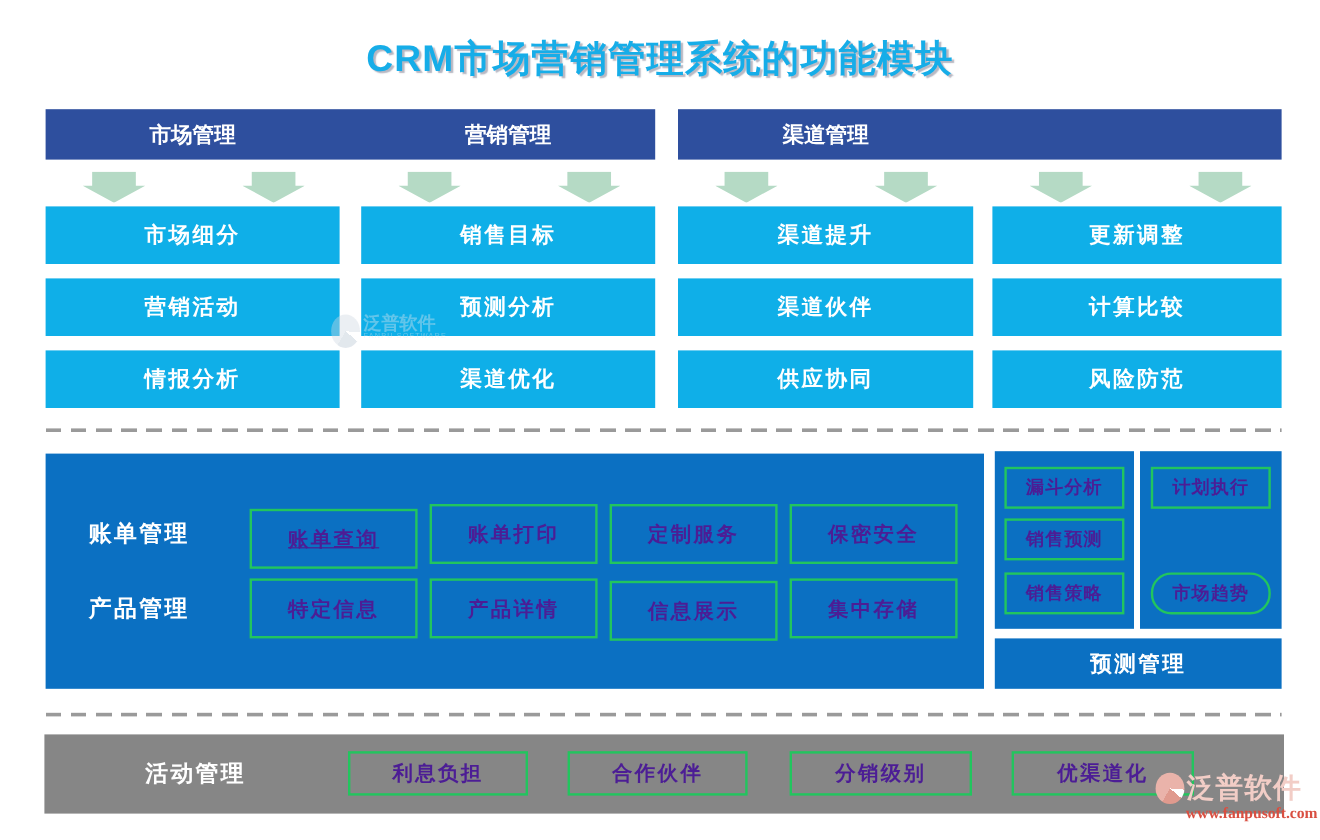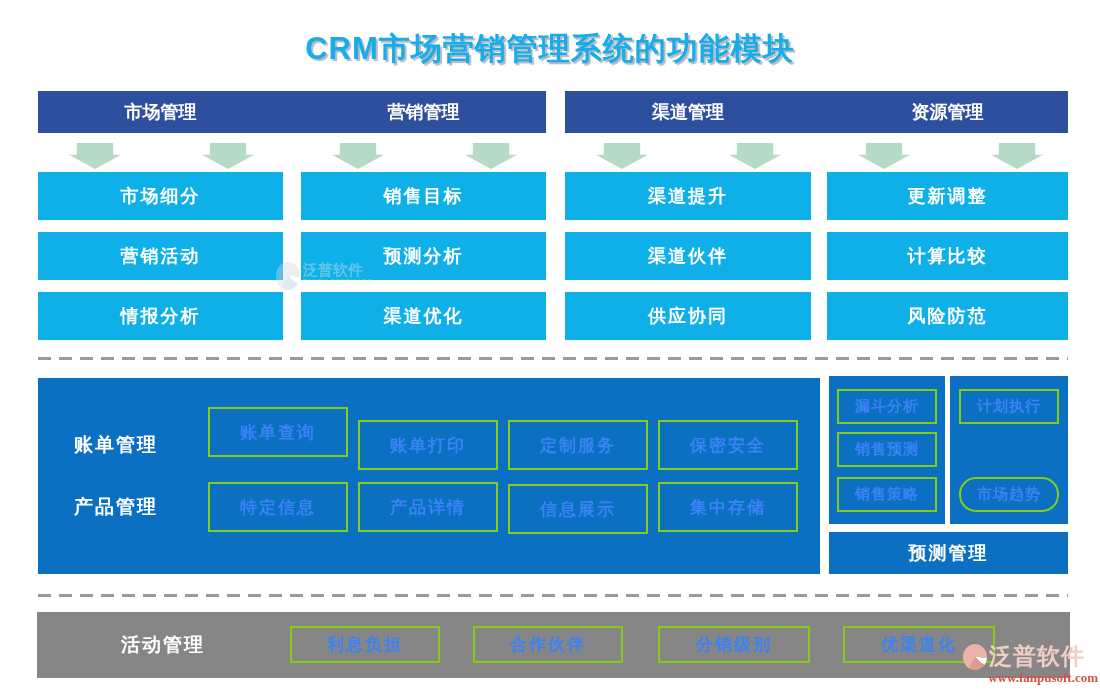--- a/index.html
+++ b/index.html
@@ -57,23 +57,23 @@
   .panel{
     position:absolute;background:var(--panel-blue);
   }
   .panel-label{
     position:absolute;width:140px;height:50px;
     display:flex;align-items:center;justify-content:center;
     color:#ffffff;font-size:19px;font-weight:bold;letter-spacing:2px;
   }
   .bordered-box{
     position:absolute;
-    border:2px solid #84cc16;
-    display:flex;align-items:center;justify-content:center;
-    color:#3b82f6;font-weight:bold;letter-spacing:2px;
+    border:2px solid #22c55e;
+    display:flex;align-items:center;justify-content:center;
+    color:#4c1d95;font-weight:bold;letter-spacing:2px;
     background:transparent;
   }
   .main-box{width:140px;height:50px;font-size:17px;}
   .side-box{width:100px;height:35px;font-size:15px;letter-spacing:1px;}
   .footer-bar{
     position:absolute;left:829px;top:532px;width:239px;height:42px;
     background:var(--panel-blue);
     display:flex;align-items:center;justify-content:center;
     color:#ffffff;font-size:18px;font-weight:bold;letter-spacing:2px;
   }
@@ -117,21 +117,20 @@
 <div id="stage">
 
   <div class="title">CRM市场营销管理系统的功能模块</div>
 
   <div class="header-bar" style="left:38px;width:508px;"></div>
   <div class="header-bar" style="left:565px;width:503px;"></div>
 
   <div class="header-label" style="left:38px;width:245px;">市场管理</div>
   <div class="header-label" style="left:301px;width:245px;">营销管理</div>
   <div class="header-label" style="left:565px;width:246px;">渠道管理</div>
-  <div class="header-label" style="left:827px;width:241px;">资源管理</div>
 
   <div class="arrow" style="left:69px;"></div>
   <div class="arrow" style="left:202px;"></div>
   <div class="arrow" style="left:332px;"></div>
   <div class="arrow" style="left:465px;"></div>
   <div class="arrow" style="left:596px;"></div>
   <div class="arrow" style="left:729px;"></div>
   <div class="arrow" style="left:858px;"></div>
   <div class="arrow" style="left:991px;"></div>
 
@@ -159,21 +158,21 @@
     </div>
   </div>
 
   <div class="divider" style="top:357px;"></div>
 
   <div class="panel" style="left:38px;top:378px;width:782px;height:196px;"></div>
 
   <div class="panel-label" style="left:46px;top:420px;">账单管理</div>
   <div class="panel-label" style="left:46px;top:482px;">产品管理</div>
 
-  <div class="bordered-box main-box" style="left:208px;top:407px;">账单查询</div>
+  <div class="bordered-box main-box" style="left:208px;top:424px;text-decoration:underline;">账单查询</div>
   <div class="bordered-box main-box" style="left:358px;top:420px;">账单打印</div>
   <div class="bordered-box main-box" style="left:508px;top:420px;">定制服务</div>
   <div class="bordered-box main-box" style="left:658px;top:420px;">保密安全</div>
 
   <div class="bordered-box main-box" style="left:208px;top:482px;">特定信息</div>
   <div class="bordered-box main-box" style="left:358px;top:482px;">产品详情</div>
   <div class="bordered-box main-box" style="left:508px;top:484px;">信息展示</div>
   <div class="bordered-box main-box" style="left:658px;top:482px;">集中存储</div>
 
   <div class="panel" style="left:829px;top:376px;width:116px;height:148px;"></div>

